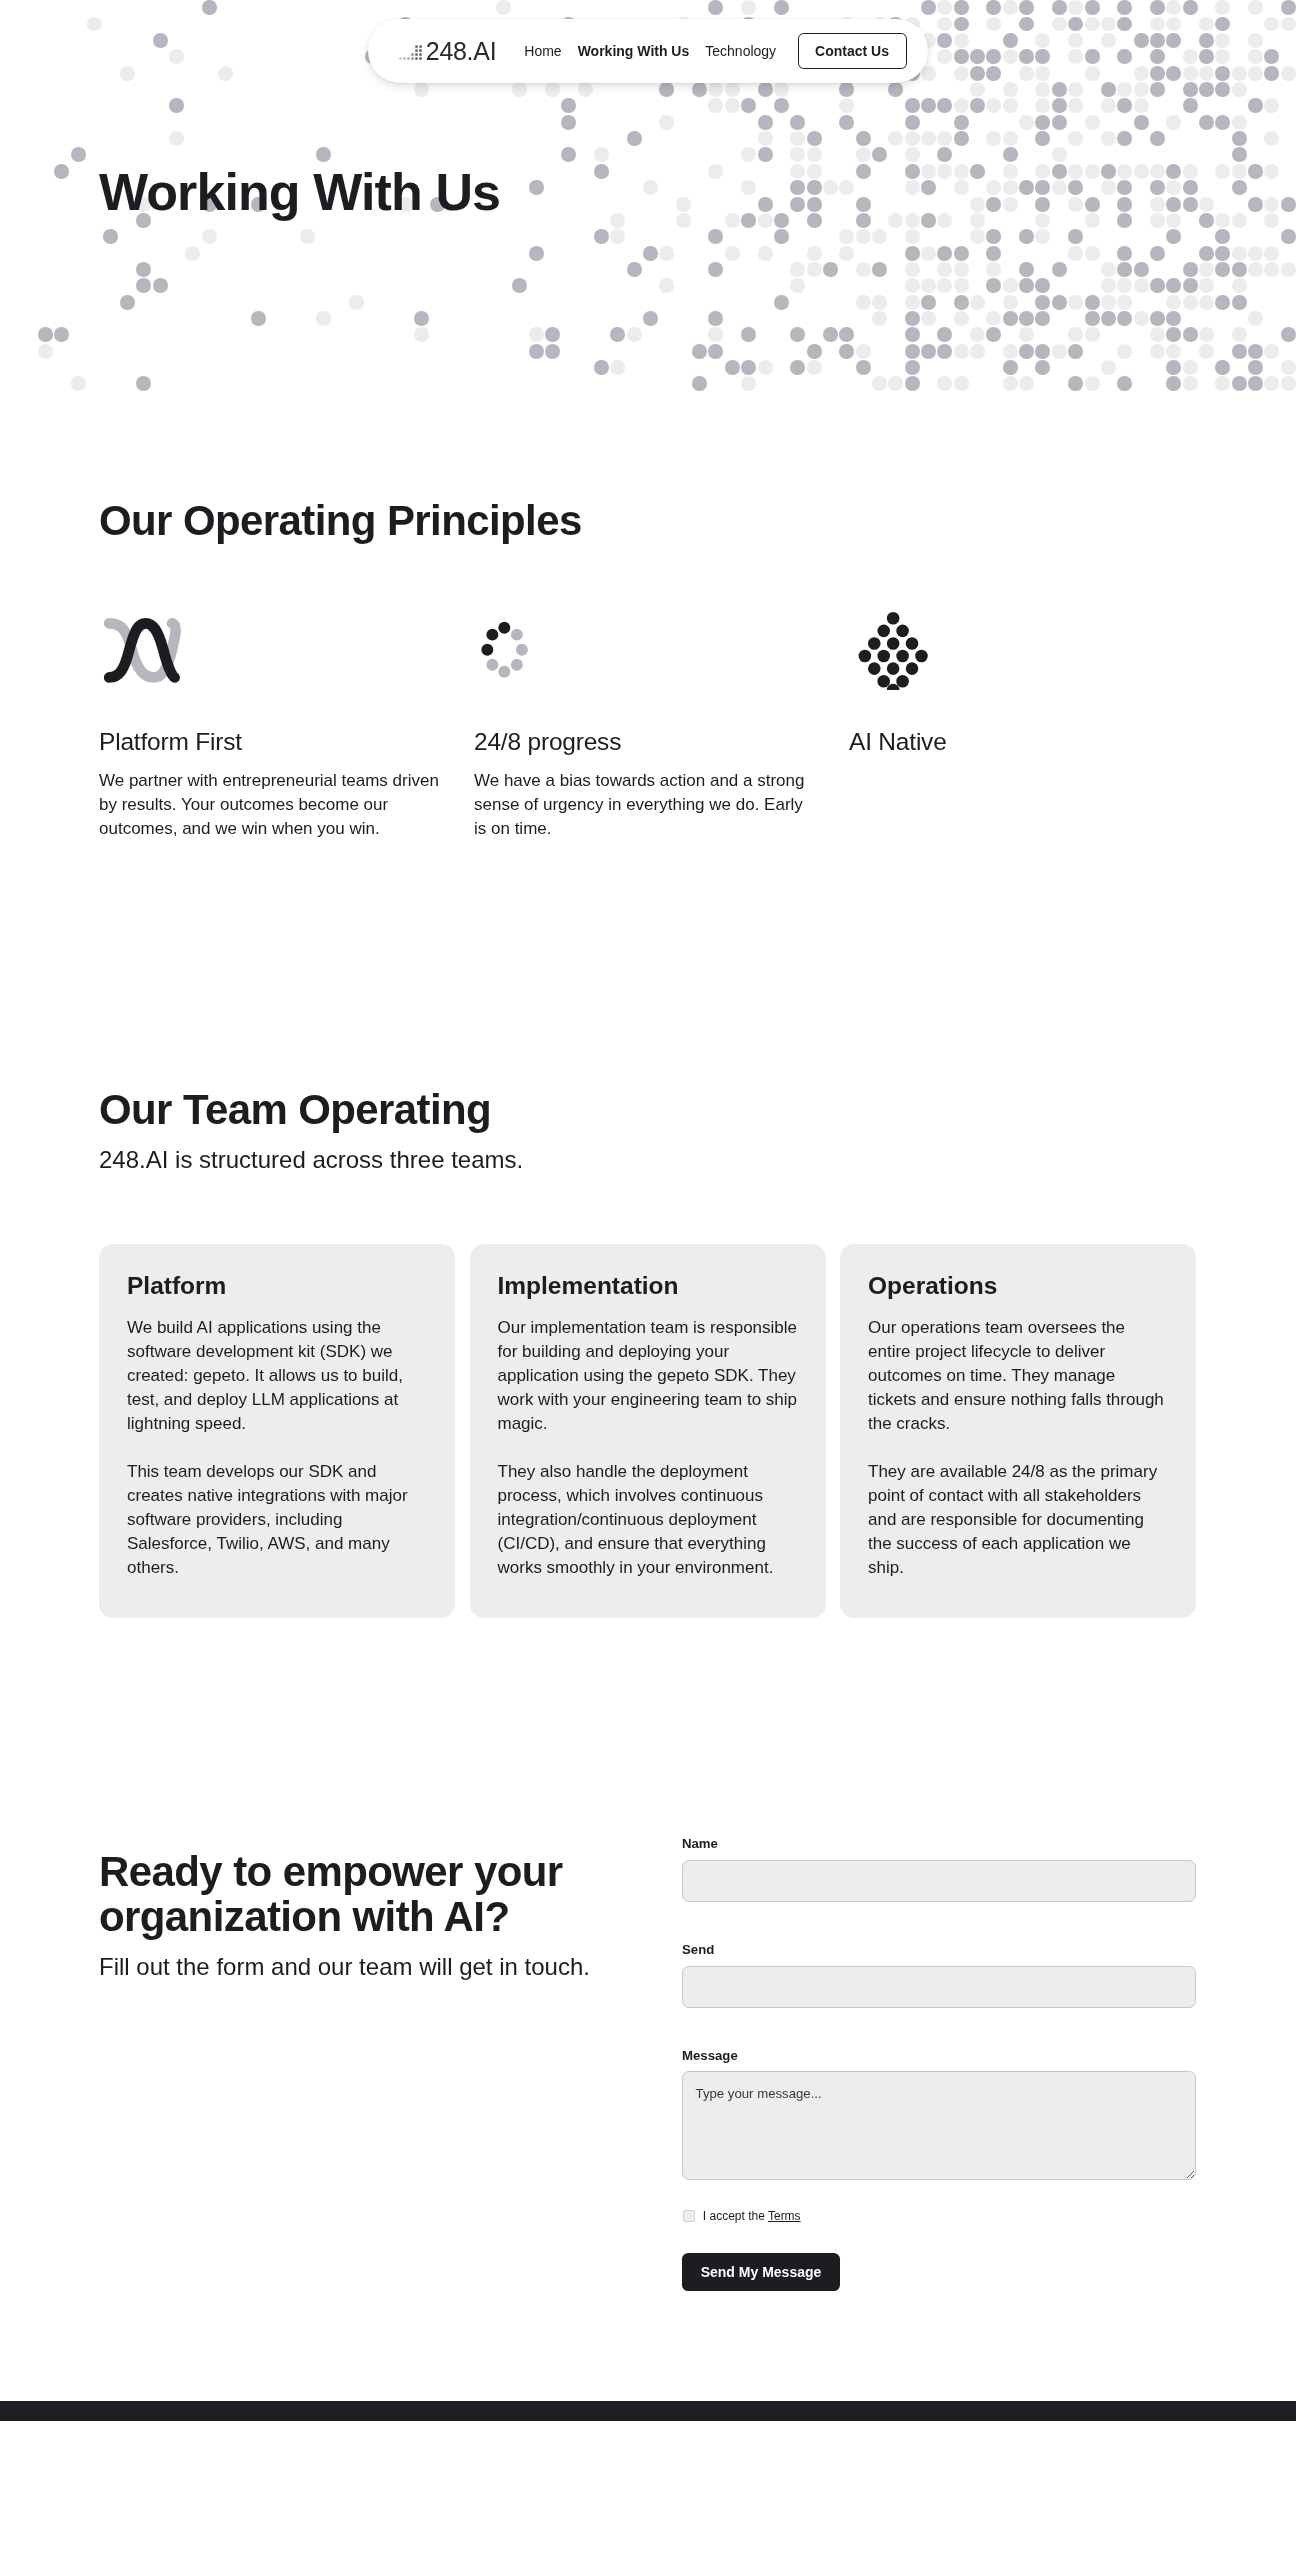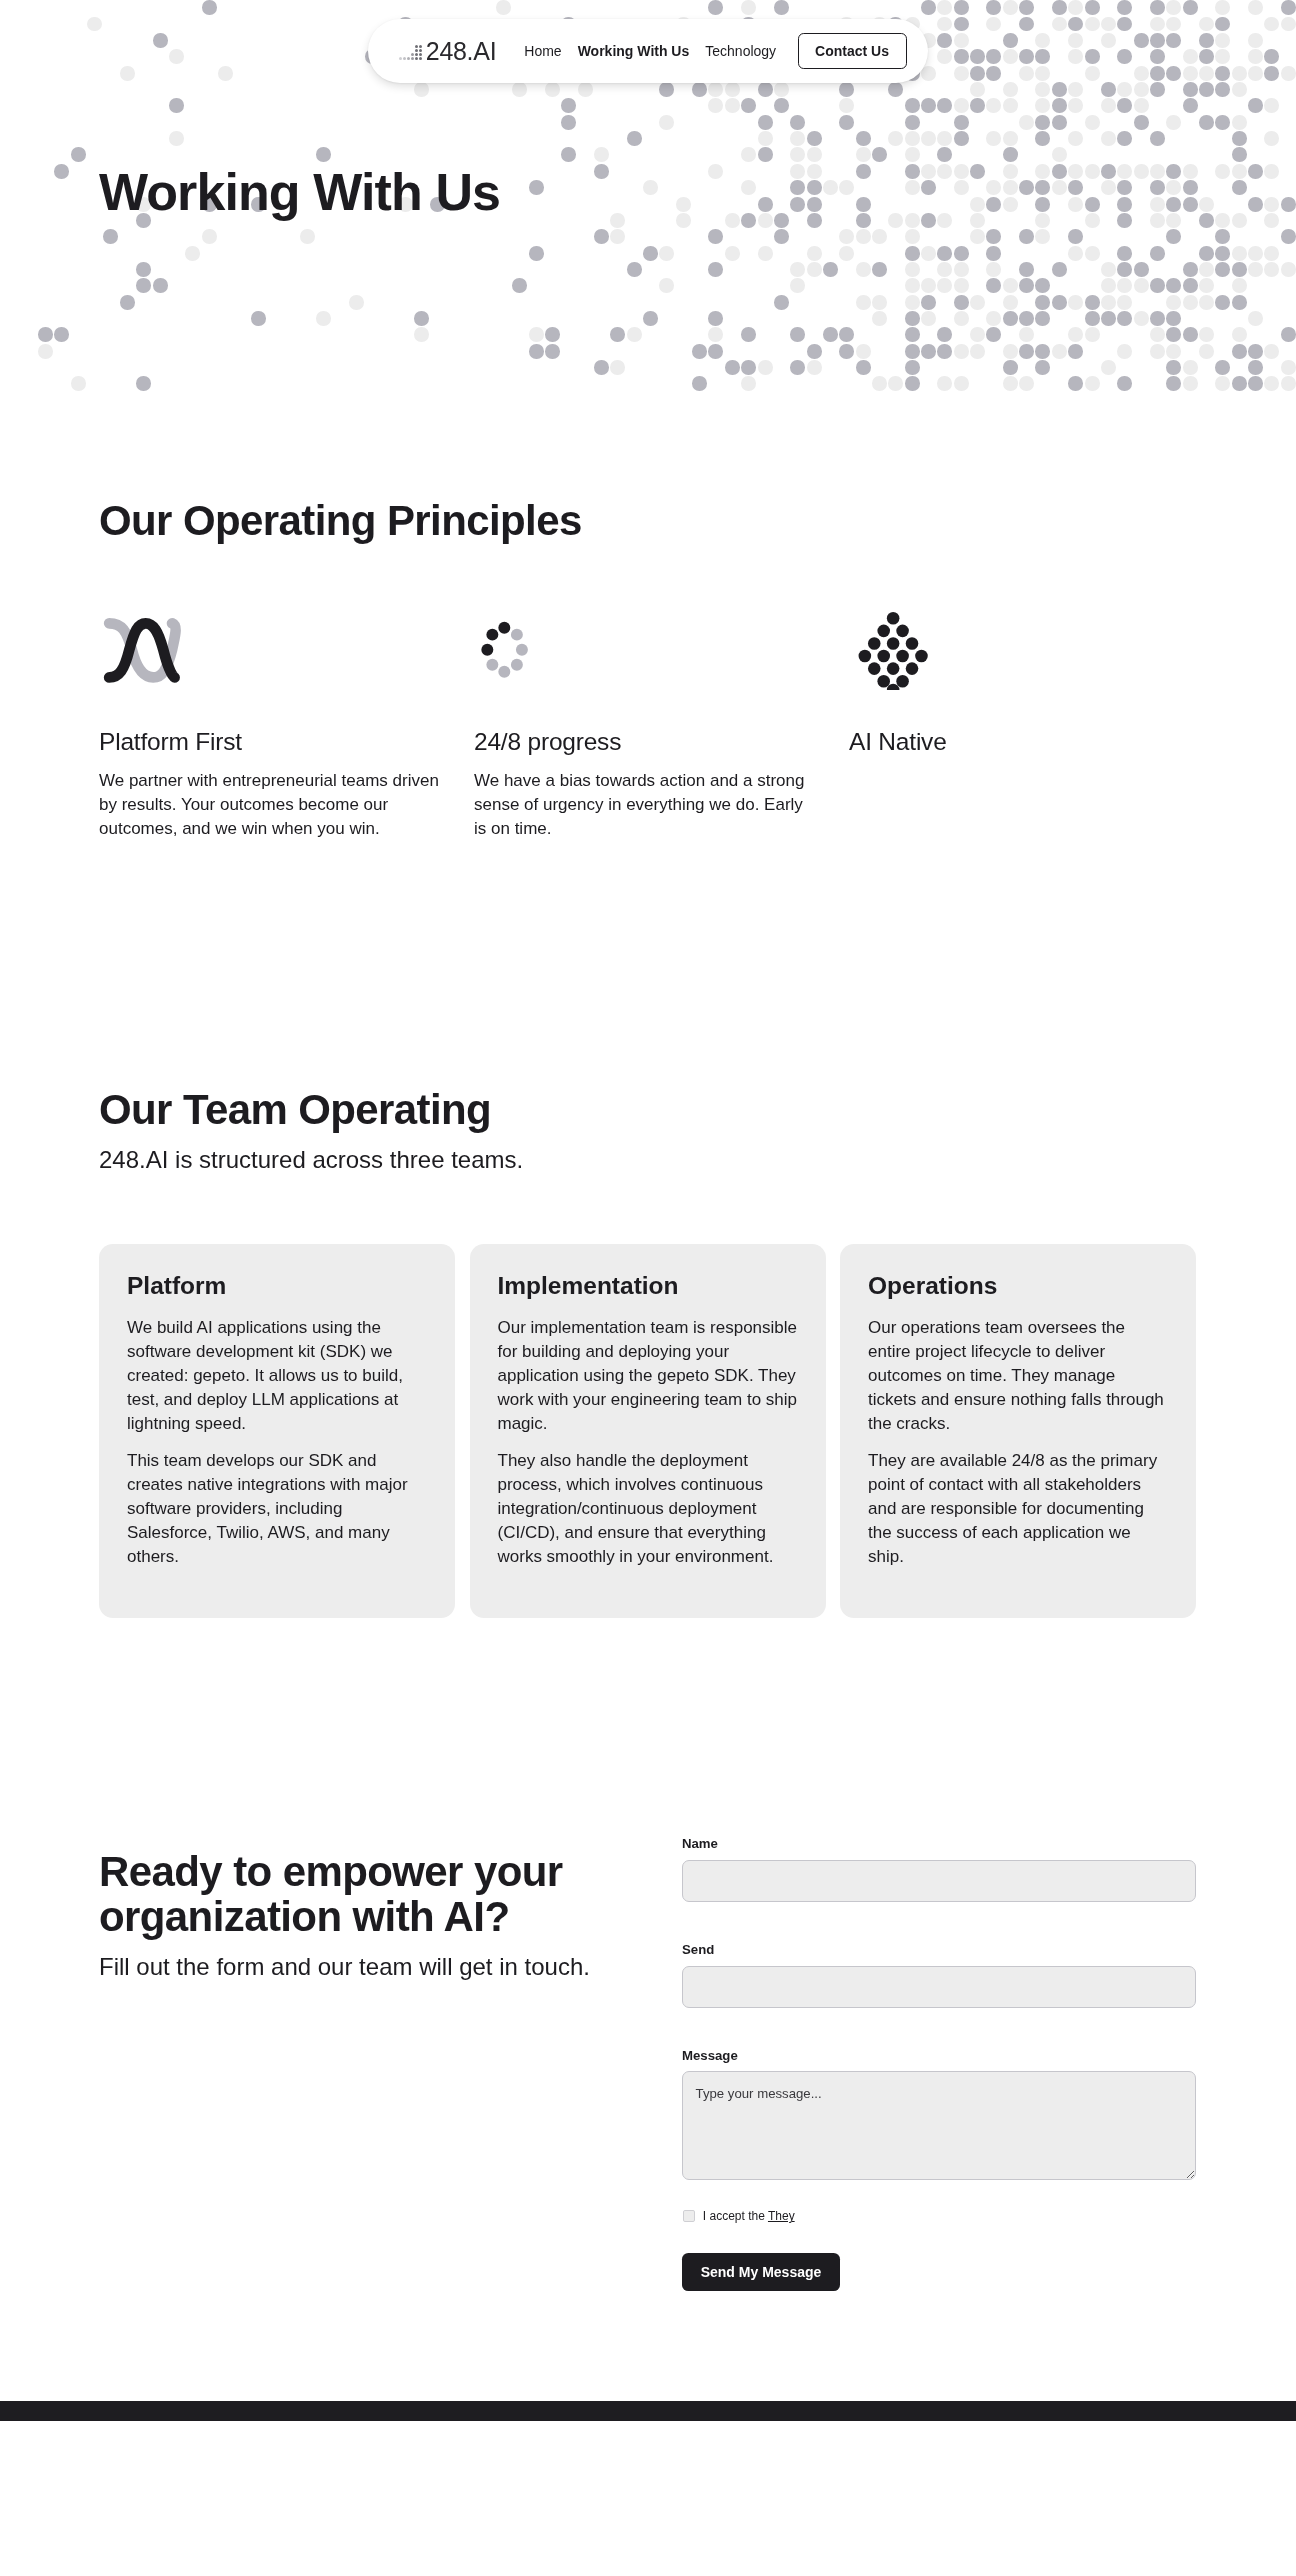--- a/index.html
+++ b/index.html
@@ -44,21 +44,21 @@
   .principle-icon { height: 78px; width: 82px; margin-bottom: 38px; }
   .principle-title { font-size: 24.5px; font-weight: 400; color: #1d1c20; margin-bottom: 12.6px; letter-spacing: -0.2px; }
   .principle-body { font-size: 17px; line-height: 24px; color: #1d1c20; width: 345px; }
 
   .team { padding-top: 35px; height: 711px; }
   .team-sub { font-size: 24px; color: #1d1c20; margin-top: 11.3px; }
   .team-grid { display: grid; grid-template-columns: 356px 356px 356px; gap: 14.5px; margin-top: 70px; }
   .team-card { background: #ededed; border-radius: 14px; height: 374px; padding: 28px 28px 0 28px; }
   .team-card h3 { font-size: 24.5px; font-weight: 700; color: #1d1c20; margin-bottom: 16.4px; }
   .team-card p { font-size: 17px; line-height: 24px; color: #1d1c20; }
-  .team-card p + p { margin-top: 13px; }
+  .team-card p + p { margin-top: 24px; }
 
   .cta { padding-top: 74px; height: 659px; display: flex; }
   .cta-left { width: 583px; }
   .cta-title { font-size: 42px; font-weight: 700; line-height: 1.08; letter-spacing: -0.6px; color: #1d1c20; margin-top: 0; }
   .cta-sub { font-size: 24px; color: #1d1c20; margin-top: 14px; }
   .cta-form { width: 514px; }
   .field-label { font-size: 13.2px; font-weight: 700; color: #1d1c20; display: block; margin-bottom: 8.8px; }
   .field-input {
     width: 514px; height: 42px; background: #ededed; border: 1.3px solid #c6c6cc; border-radius: 7px;
     font-family: "Liberation Sans", sans-serif; font-size: 13.2px; padding: 0 12.6px; display: block;
@@ -750,21 +750,21 @@
     <div class="field-group">
       <label class="field-label">Send</label>
       <input class="field-input" type="email" value="" style="">
     </div>
     <div class="field-group msg">
       <label class="field-label">Message</label>
       <textarea class="field-textarea" placeholder="Type your message..." style=""></textarea>
     </div>
     <div class="terms-row">
       <span class="terms-box"></span>
-      <span class="terms-text"><span>I accept the </span><a class="terms-link">They</a></span>
+      <span class="terms-text"><span>I accept the </span><a class="terms-link">Terms</a></span>
     </div>
     <button class="send-btn" type="submit">Send My Message</button>
   </form>
 </section>
 
 <footer class="footer">
   <div class="footer-logo">
     <a class="logo">
       <span class="logo-mark" style="grid-template-columns:repeat(6,3.8px);grid-template-rows:repeat(4,3.8px);gap:1.3px;">
         <i style="grid-column:6;grid-row:1;background:#dcdcdf;width:3.8px;height:3.8px"></i>

